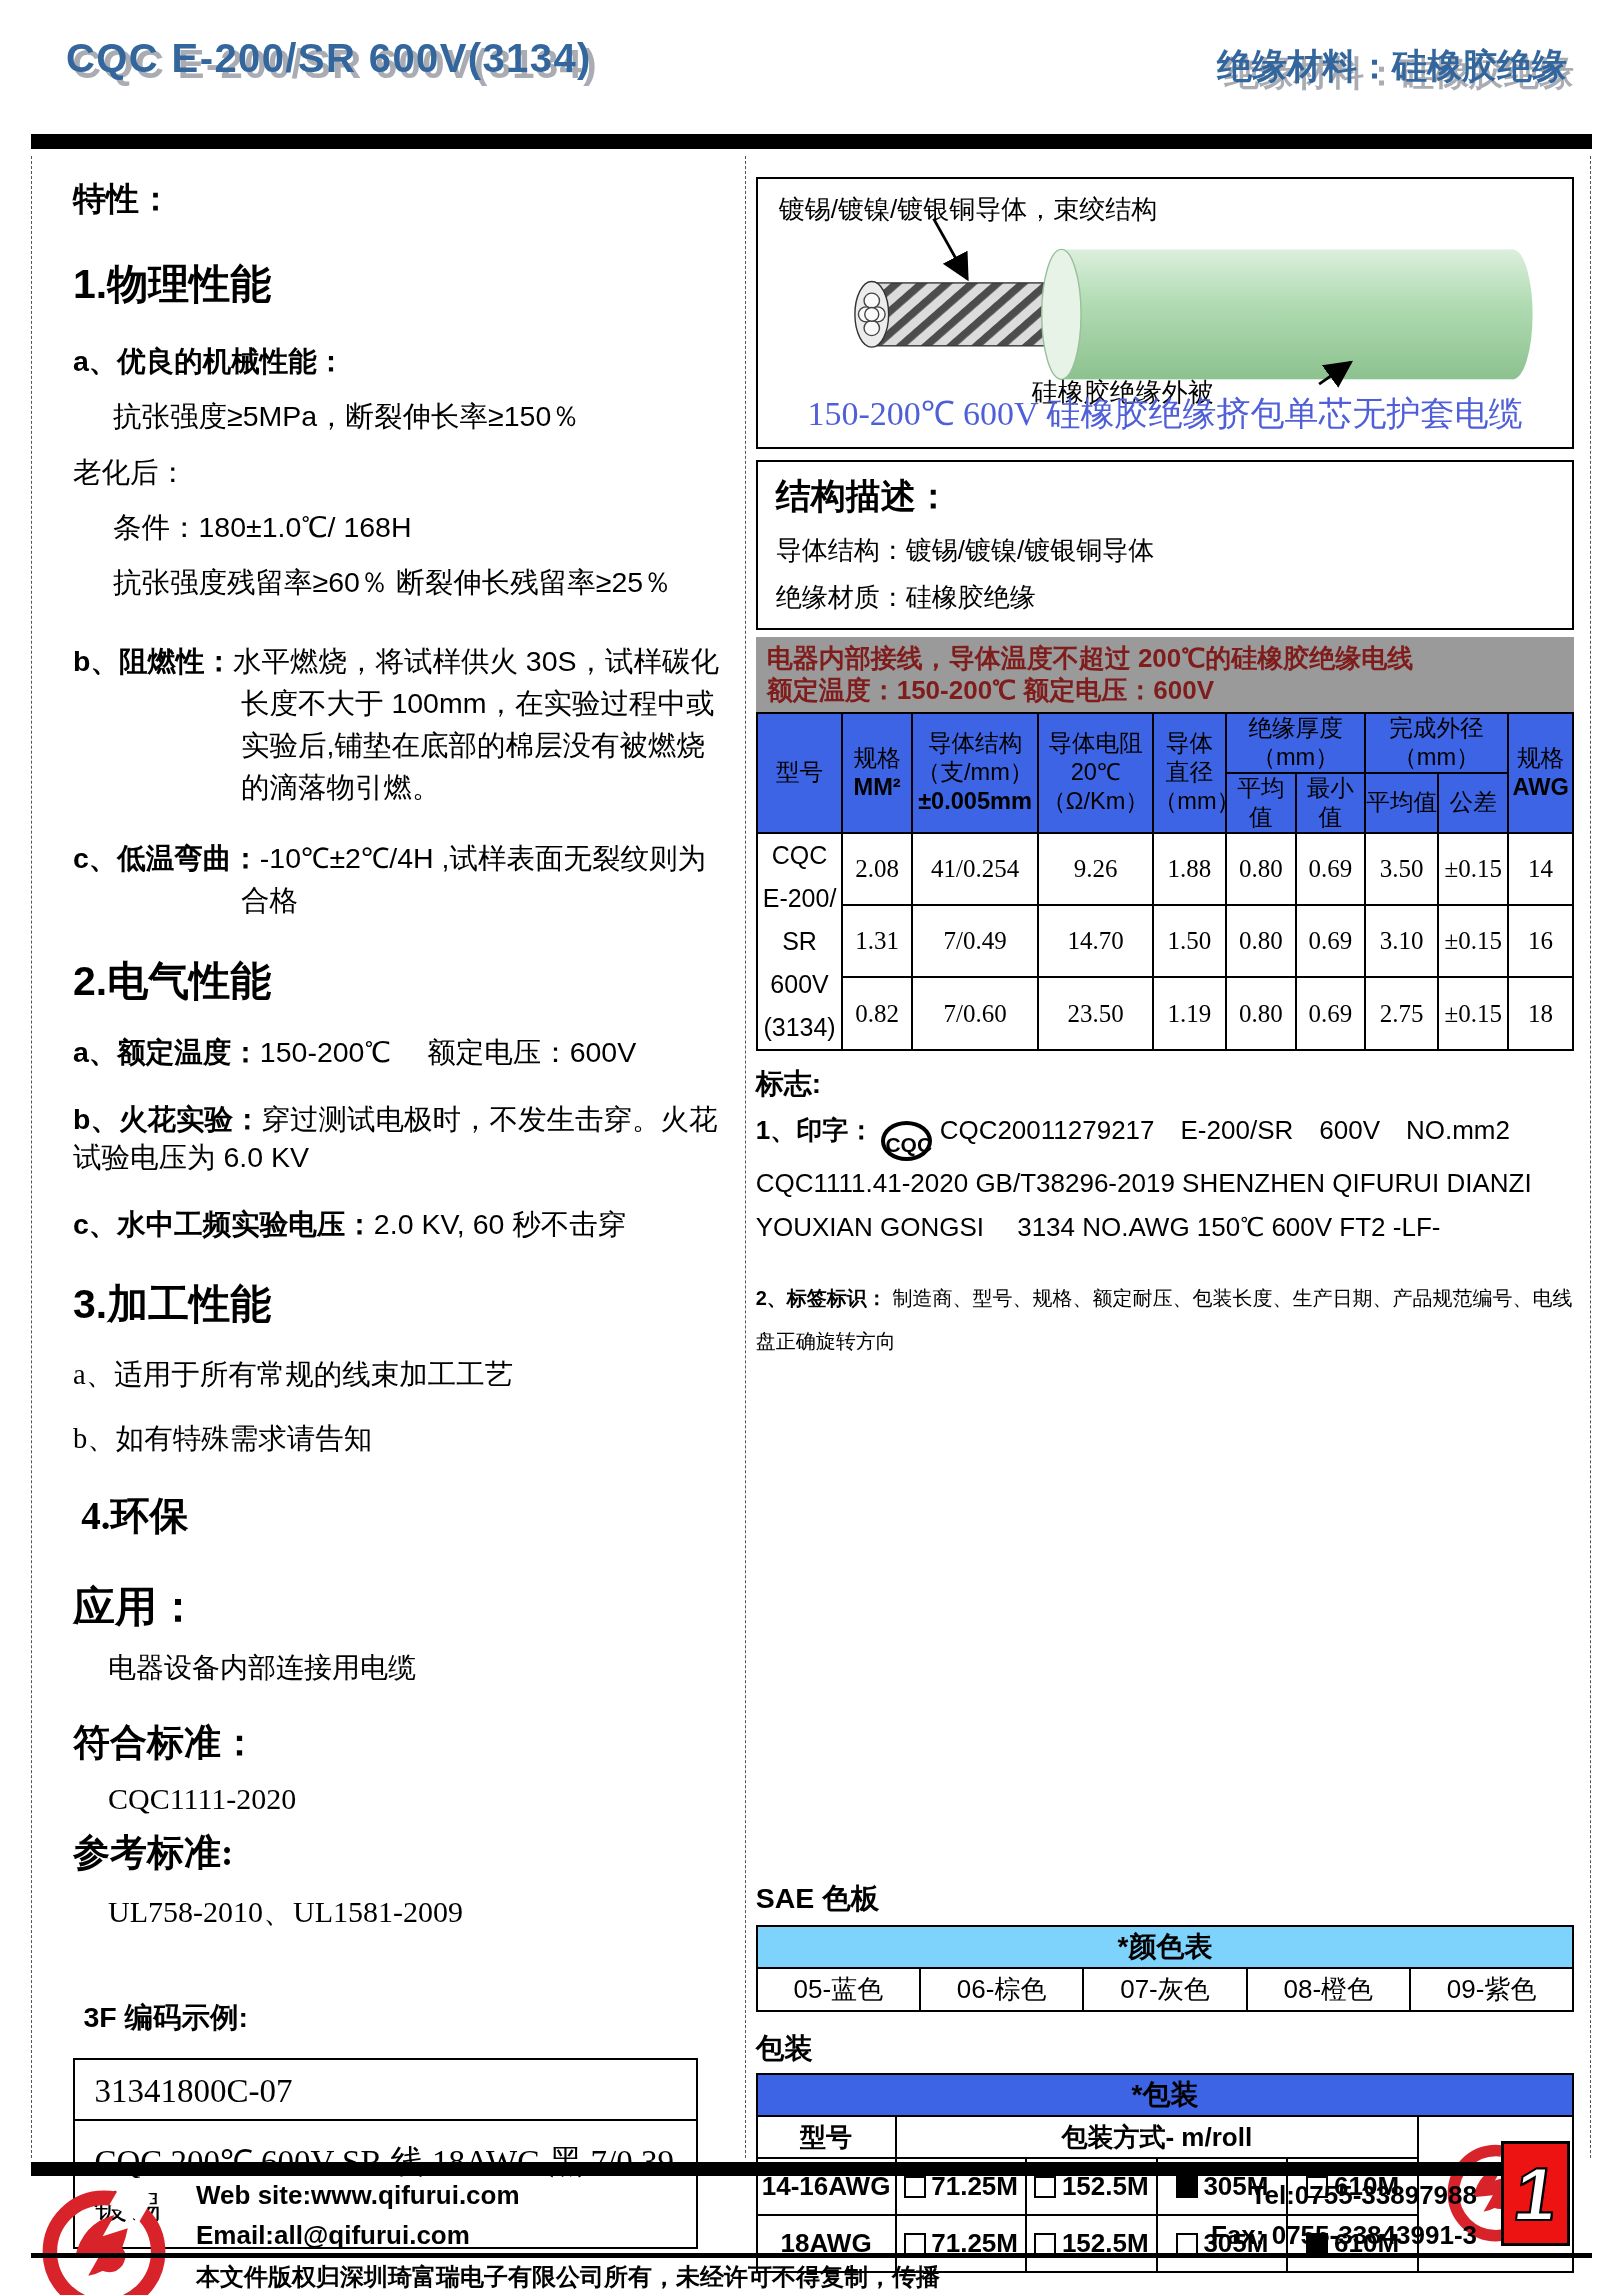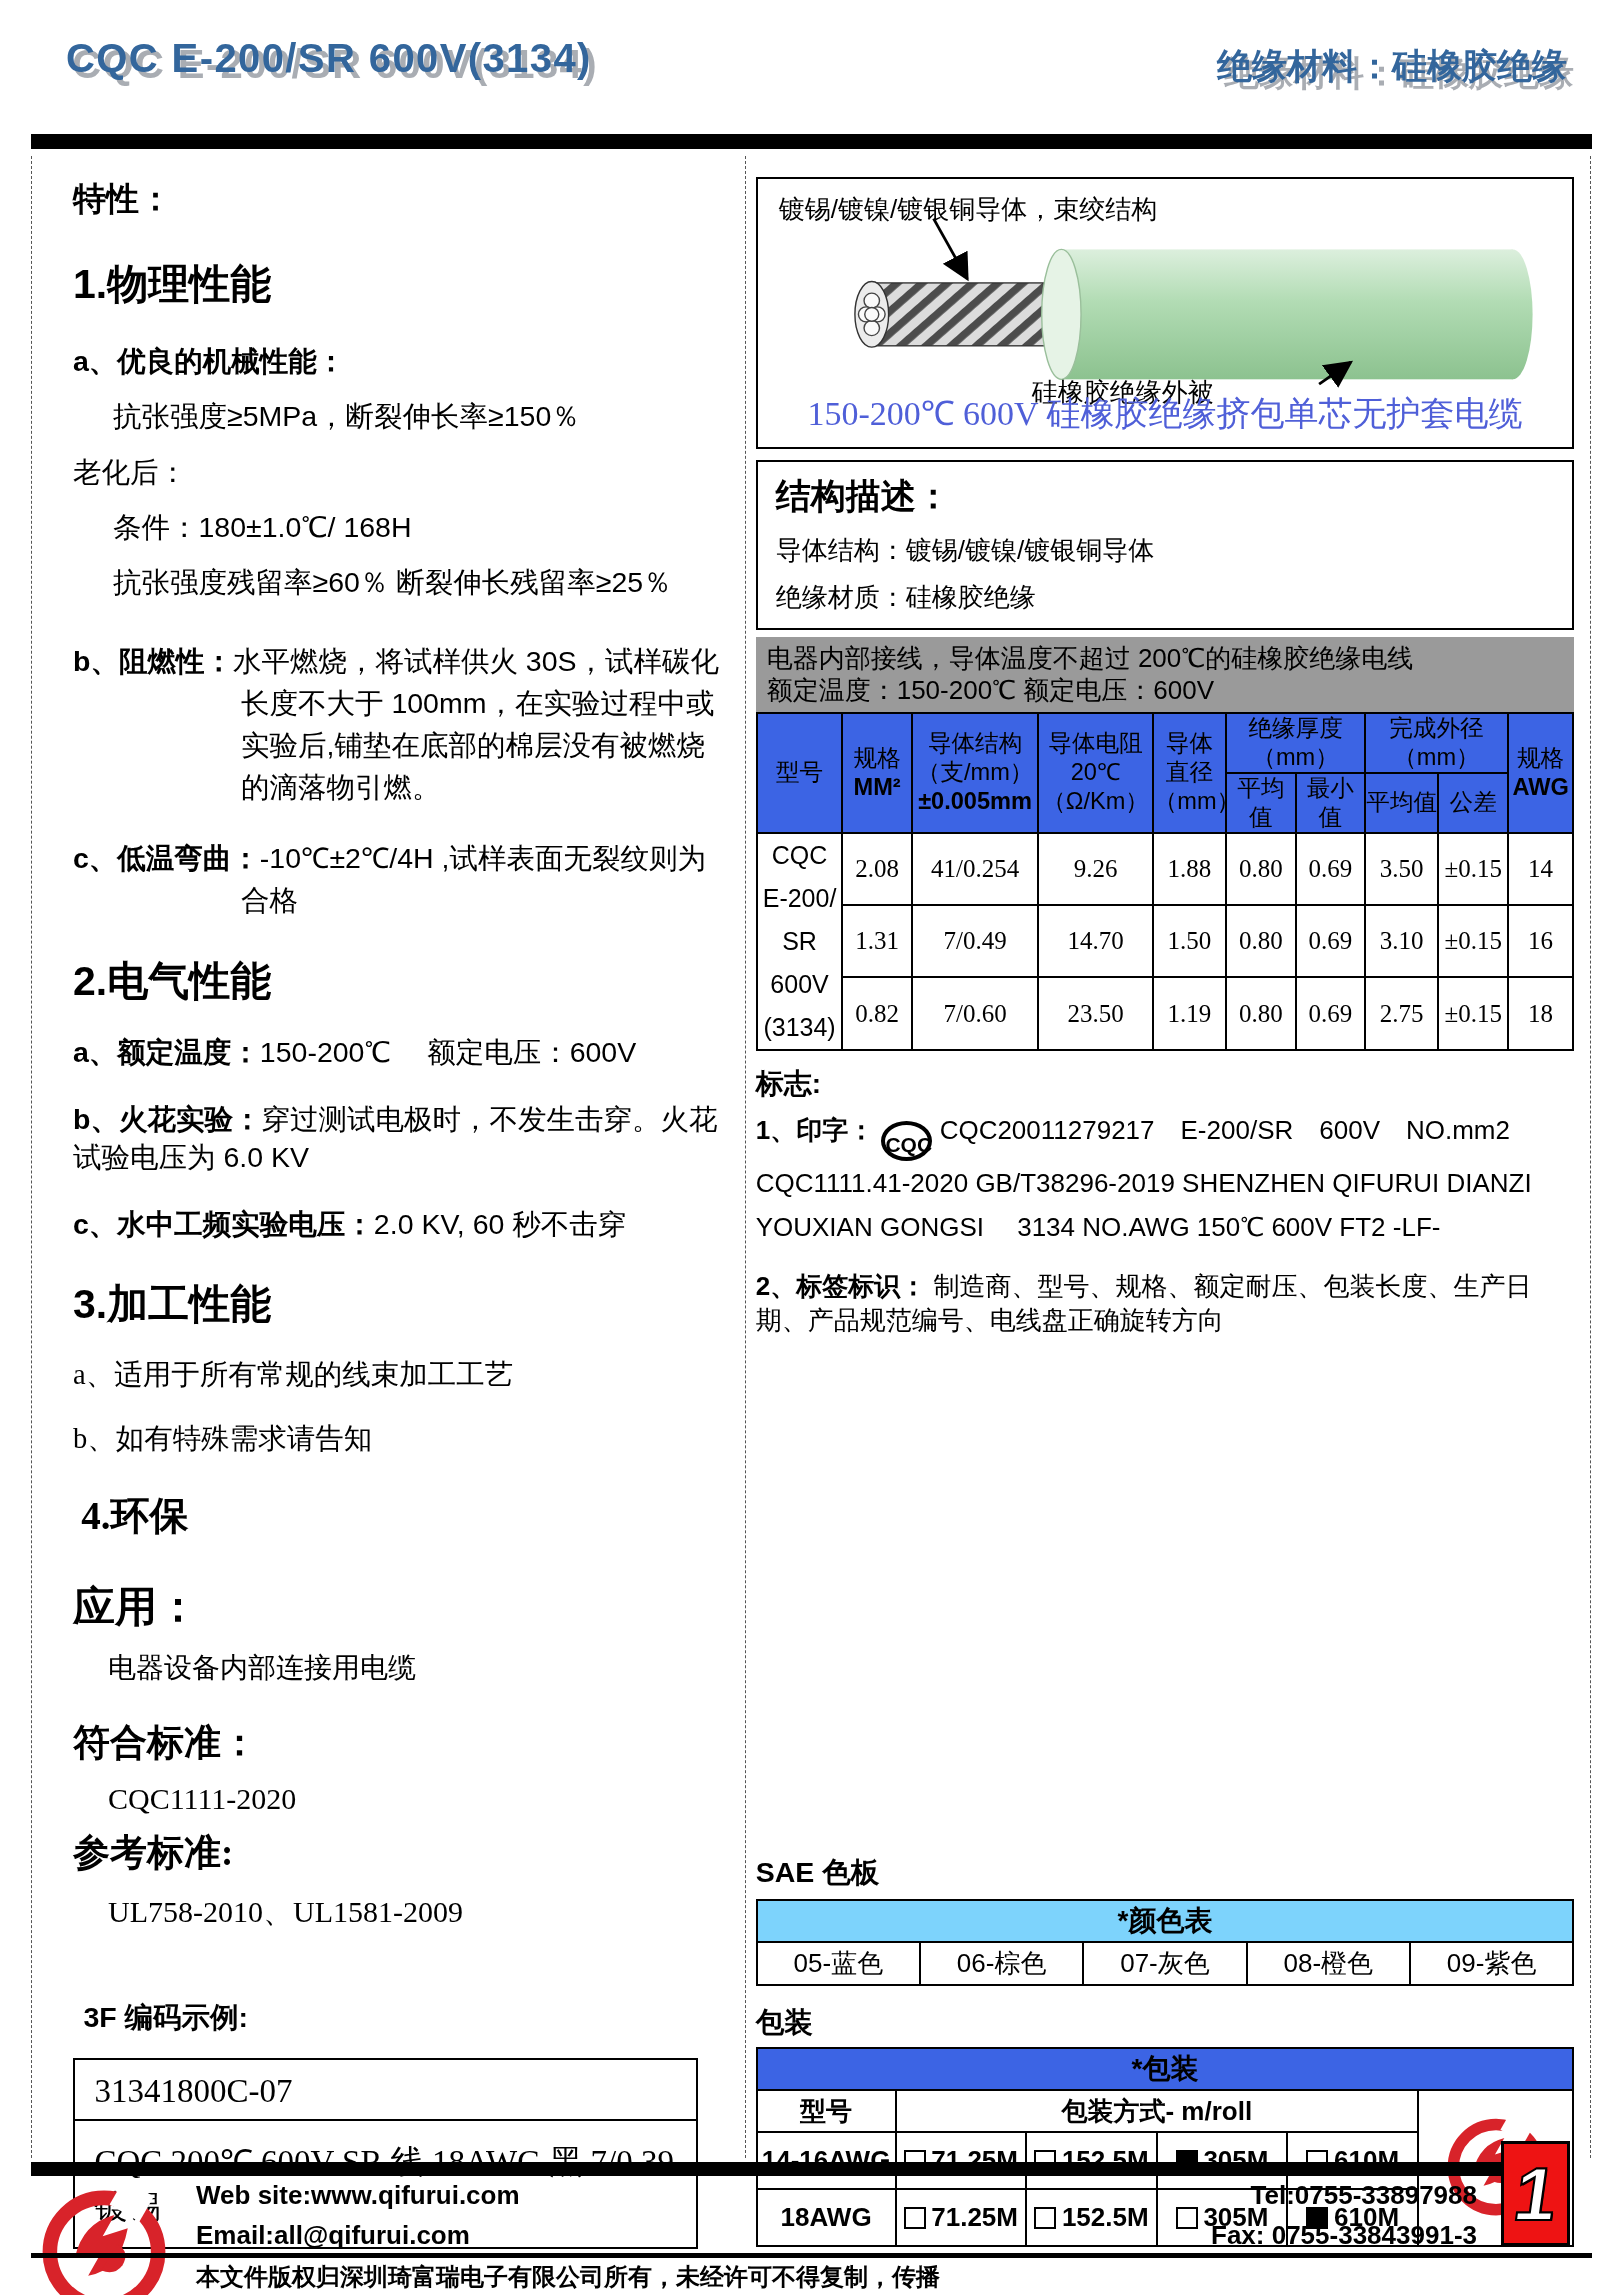--- a/index.html
+++ b/index.html
@@ -50,35 +50,35 @@
   .cable-lbl-top{position:absolute;left:21px;top:12.5px;font-size:26px;}
   .cable-lbl-bot{position:absolute;left:274px;top:196px;font-size:26px;}
   .cable-title{position:absolute;left:0;right:0;bottom:9.7px;text-align:center;font-size:34px;color:#4f5fd8;font-family:"Liberation Serif",serif;}
   .cable-svg{position:absolute;left:0;top:0;width:100%;height:100%;}
 
   .struct-box{margin-top:11px;border:2.1px solid #000;padding:11px 18px 12.5px 18px;}
   .struct-title{font-size:35px;font-weight:bold;}
   .struct-line{font-size:26px;margin-top:12.5px;}
 
   .banner{margin-top:7px;background:#9a9a9a;padding:5.6px 11px;}
-  .banner div{font-size:26px;line-height:32px;color:#000000;}
+  .banner div{font-size:26px;line-height:32px;color:#7f1d1d;font-weight:bold;}
 
   .spec{width:100%;table-layout:fixed;}
   .spec th,.spec td{border:2.1px solid #000;text-align:center;padding:0;}
   .spec thead th{background:#3c64e4;font-weight:normal;font-size:23.6px;line-height:29px;}
   .spec thead .bb{font-weight:bold;}
   .spec tbody td{font-size:25px;height:55px;background:#fff;font-family:"Liberation Serif",serif;}
   .spec .model{font-size:25px;line-height:43px;font-family:"Liberation Sans",sans-serif;}
 
   .mark-title{font-size:28px;font-weight:bold;margin-top:14px;}
   .mark-p{font-size:26px;line-height:44px;margin-top:5.6px;}
   .mark-p b{font-weight:bold;}
   .cqc-badge{display:inline-block;border:4.2px solid #000;border-radius:50%;width:51px;height:40px;line-height:40px;
              text-align:center;font-size:21px;font-weight:bold;vertical-align:-12.5px;letter-spacing:0;}
-  .mark-p2{font-size:26px;line-height:34px;margin-top:20px;}
+  .mark-p2{font-size:20px;line-height:43px;margin-top:28px;}
 
   .sae-title{font-size:28.5px;font-weight:bold;margin-top:517px;}
   .sae{width:100%;table-layout:fixed;margin-top:7px;}
   .sae td{border:2.1px solid #000;text-align:center;font-size:26px;height:43px;}
   .sae .hd{background:#7dd3fc;font-weight:bold;font-size:28px;height:36px;}
 
   .pkg-title{font-size:28.5px;font-weight:bold;margin-top:18px;}
   .pkg{width:100%;table-layout:fixed;margin-top:5.6px;}
   .pkg td{border:2.1px solid #000;text-align:center;font-size:26px;}
   .pkg .hd{background:#3c64e4;font-weight:bold;font-size:28px;height:35px;}

